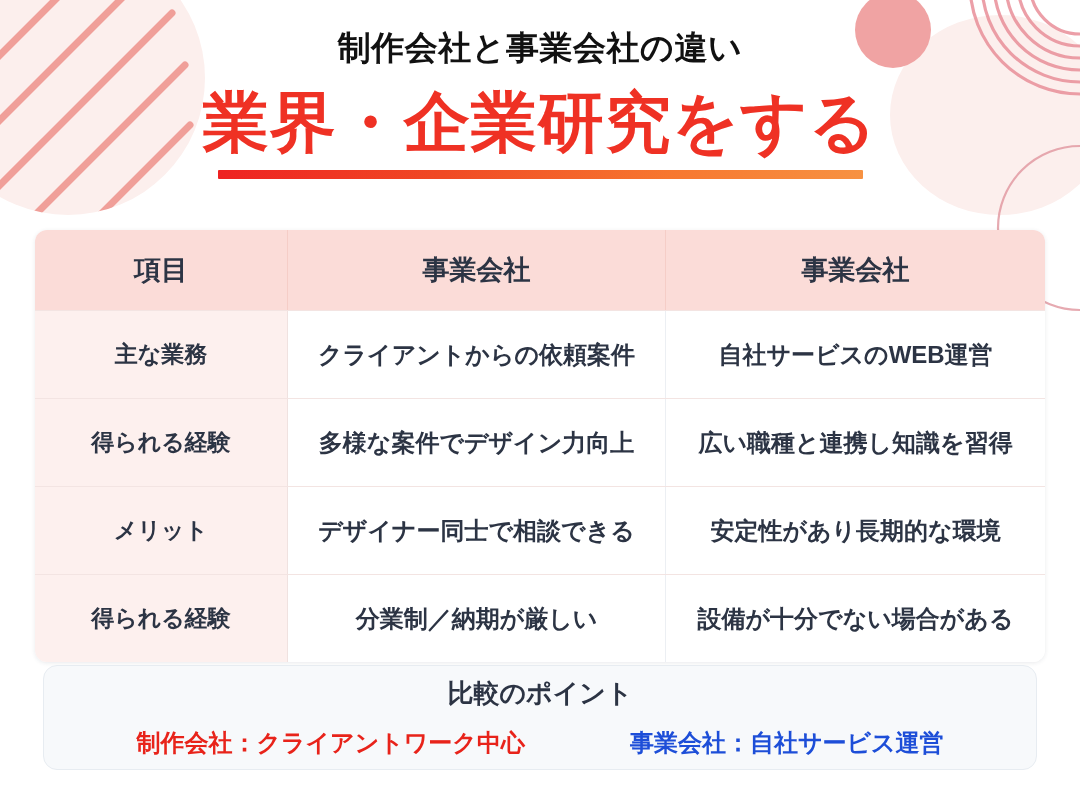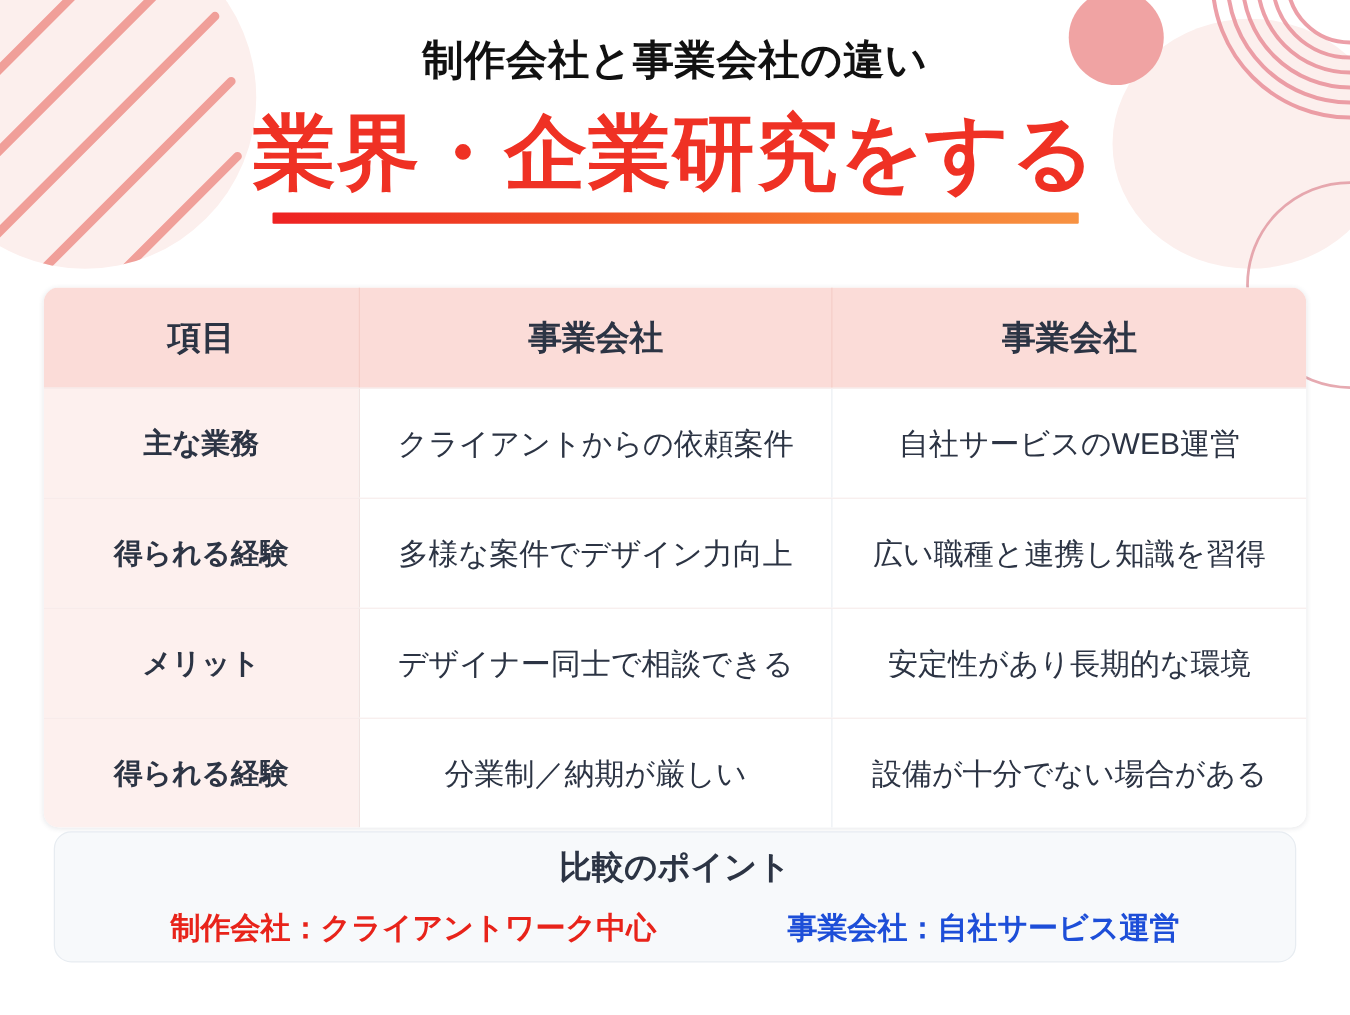--- a/index.html
+++ b/index.html
@@ -111,21 +111,21 @@
 
   .trow.body .c0 {
     background: #fdf0ee;
     font-size: 23px;
     font-weight: bold;
   }
   .trow.body .c1,
   .trow.body .c2 {
     background: #ffffff;
     font-size: 24px;
-    font-weight: normal;
+    font-weight: bold;
   }
 
   
   .summary {
     position: absolute;
     left: 43px;
     top: 665px;
     width: 994px;
     height: 105px;
     box-sizing: border-box;

